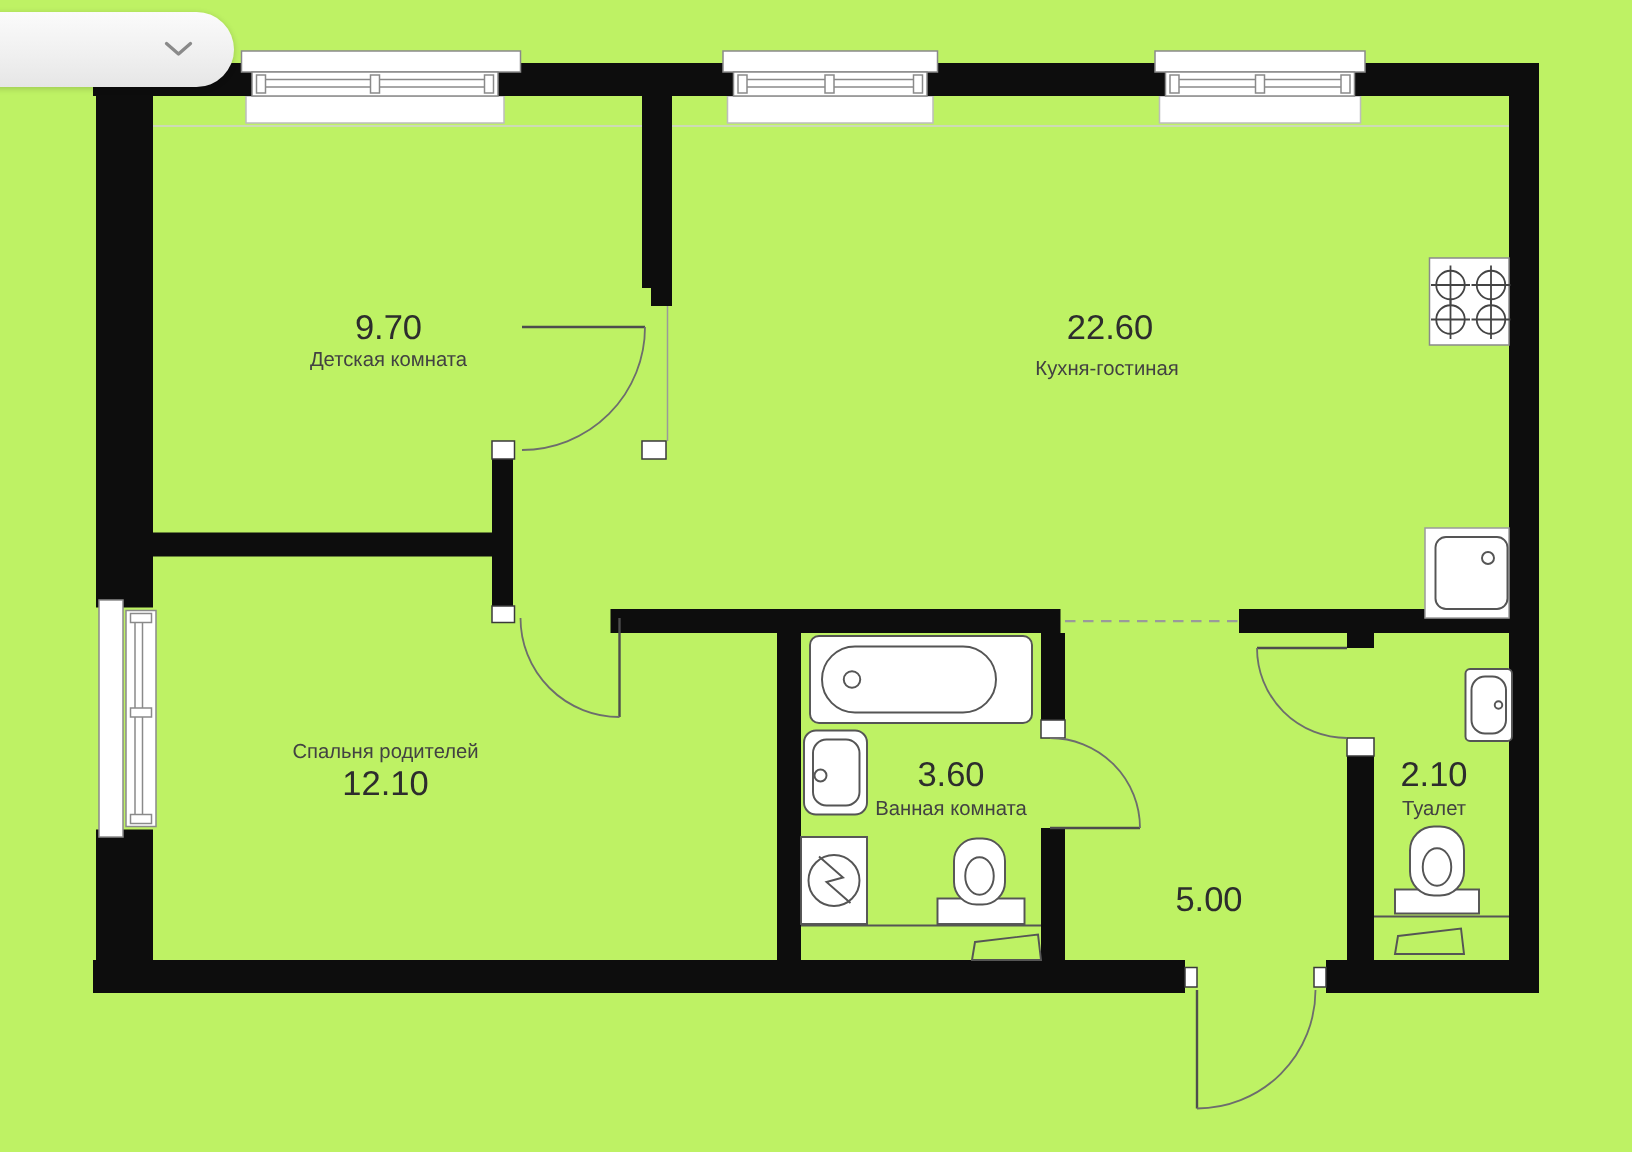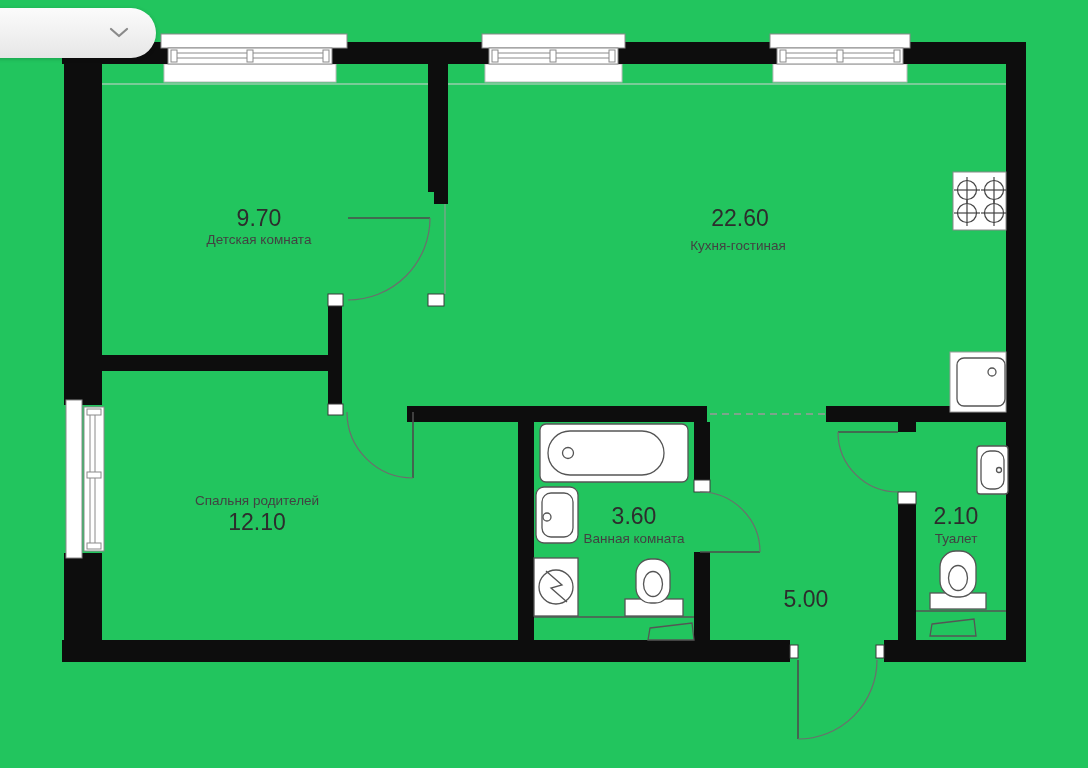--- a/index.html
+++ b/index.html
@@ -1,16 +1,16 @@
 <!DOCTYPE html>
 <html><head>
 <meta charset="utf-8">
 <style>
   html,body{margin:0;padding:0;background:#ffffff;}
-  .stage{position:relative;width:1088px;height:768px;background:#22c55e;overflow:hidden;
+  .stage{position:relative;width:1088px;height:768px;background:#bef264;overflow:hidden;
          font-family:"Liberation Sans",sans-serif;}
   .plan-svg{position:absolute;left:0;top:0;}
   .pill{position:absolute;left:-36px;top:8px;width:192px;height:50px;border-radius:26px;
         background:linear-gradient(180deg,#fbfbfb 0%,#efefef 60%,#e6e6e6 100%);
         box-shadow:0 1px 4px rgba(0,0,0,0.18);
         display:flex;align-items:center;justify-content:flex-end;padding-right:26px;
         box-sizing:border-box;cursor:pointer;}
   .area-num{font-size:23px;fill:#2d2d2d;}
   .room-label{font-size:13.5px;fill:#424242;}
   text{font-family:"Liberation Sans",sans-serif;}

